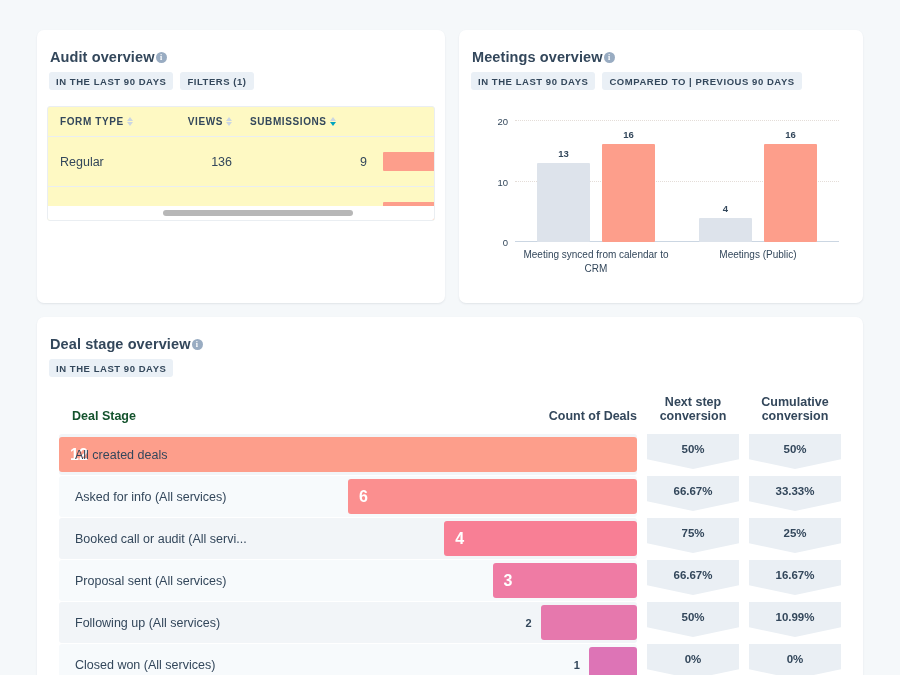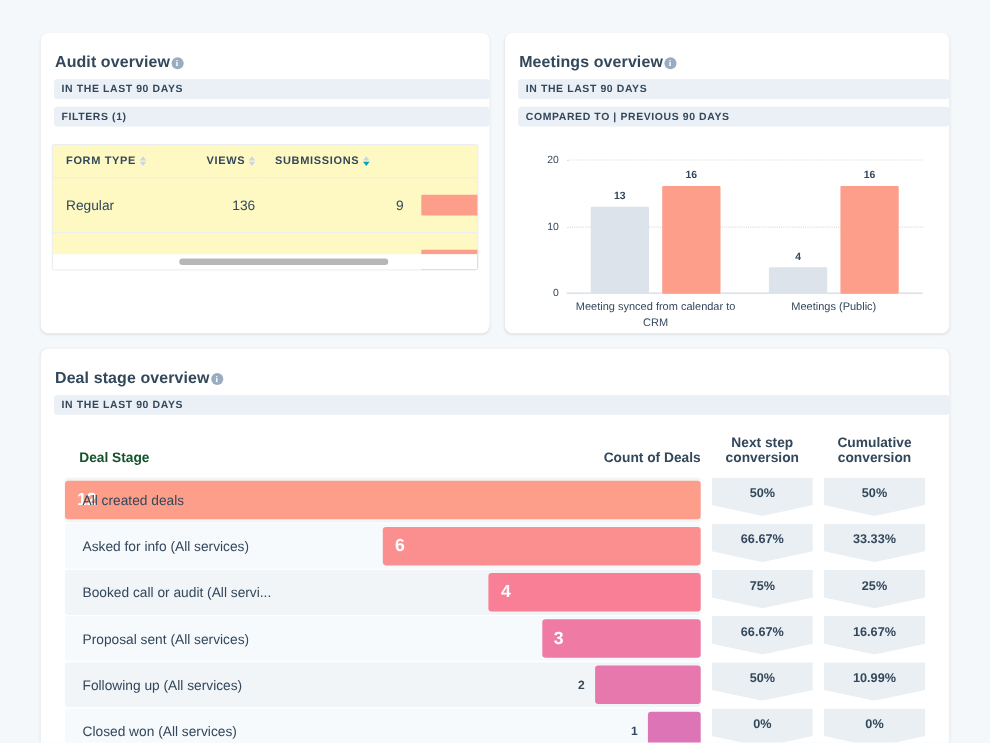--- a/index.html
+++ b/index.html
@@ -26,21 +26,21 @@
     font-size: 14.5px; font-weight: bold; color: #33475b;
     letter-spacing: .1px; padding: 0 0 0 13px;
     display: flex; align-items: center;
   }
   .info-icon {
     display: inline-block; width: 11px; height: 11px; border-radius: 50%;
     background: #99acc2; color: #fff; font-size: 8px; font-weight: bold;
     line-height: 11px; text-align: center; margin-left: 1px;
     font-family: "Liberation Serif", serif;
   }
-  .chip-row { display: flex; gap: 7px; padding: 7px 0 0 12px; flex-wrap: wrap; flex-direction: column; }
+  .chip-row { display: flex; gap: 7px; padding: 7px 0 0 12px; flex-wrap: wrap; }
   .chip {
     background: #eaf0f6; color: #33475b; font-size: 9.5px; font-weight: bold;
     letter-spacing: .55px; padding: 4px 7px 3px 7px; border-radius: 3px;
     white-space: nowrap;
   }
 
   
   .audit-wrap {
     margin: 16px 10px 0 10px; height: 115px;
     border: 1px solid #eaeef2; border-radius: 3px;

